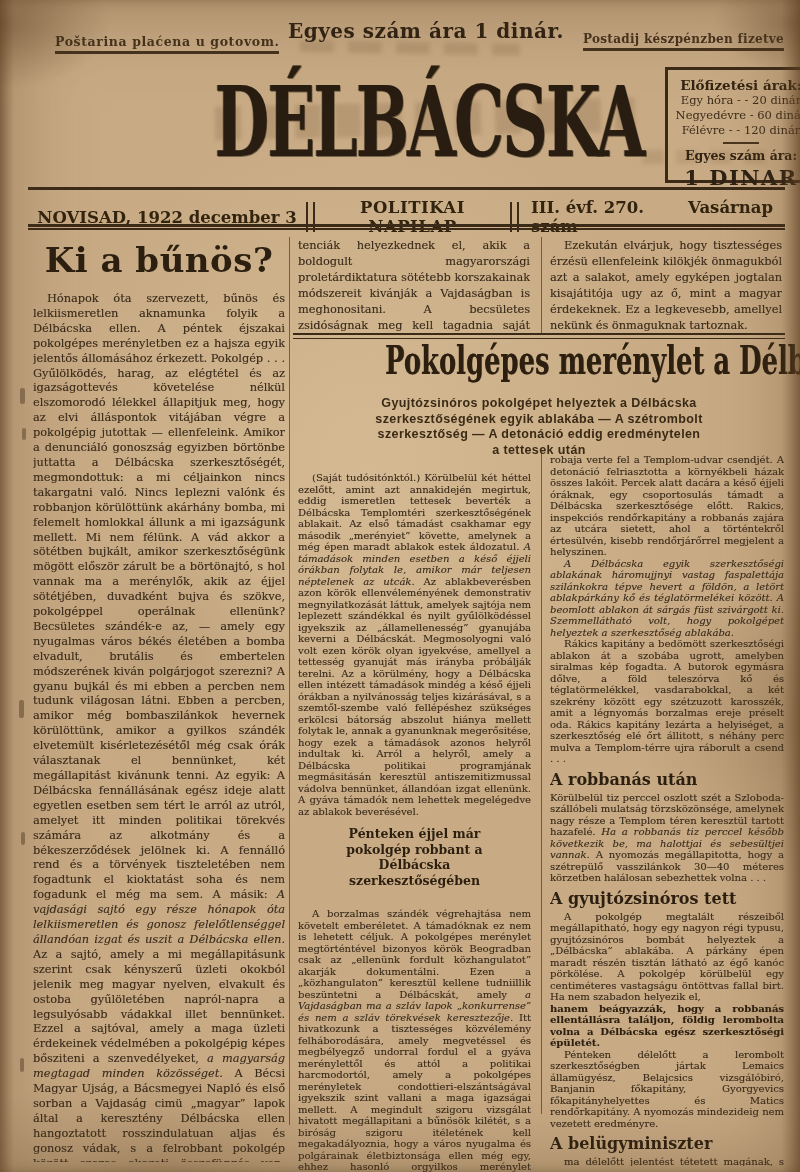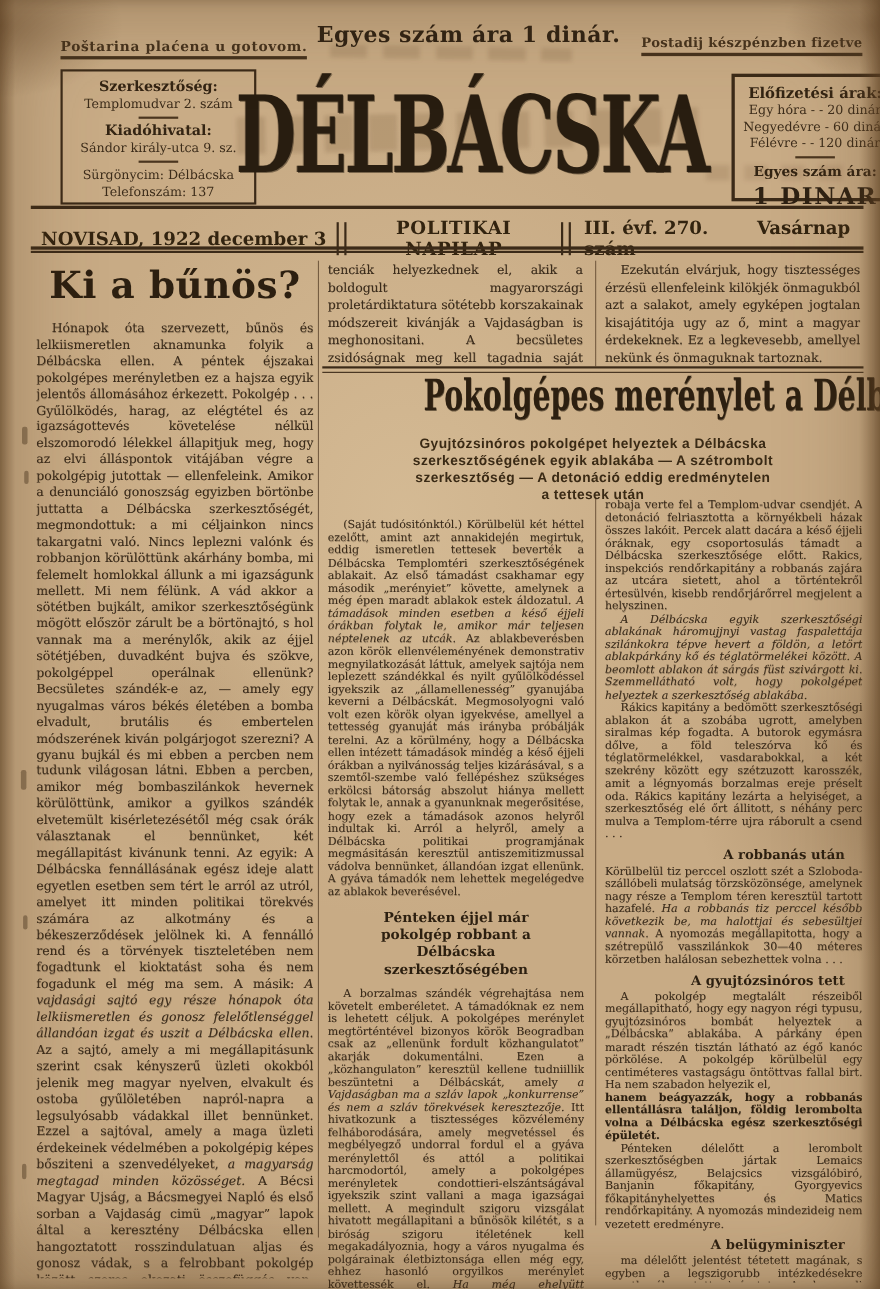--- a/index.html
+++ b/index.html
@@ -91,51 +91,41 @@
   .body-right{position:absolute;left:550px;top:454px;width:234px;height:712px;overflow:hidden;}
   .body-left .para,.body-right .para{font-size:10px;line-height:11.5px;}
 
   .para{margin:0;text-align:justify;color:#3a2b1b;
     text-shadow:.3px .3px 0 rgba(58,43,27,.35);}
   .para.indent{text-indent:14px;}
   .seg-i{font-style:italic;}
   .seg-b{font-weight:bold;color:#2c1f10;}
   .col-subhead{font-weight:bold;color:#2c1f10;margin:6px 0 4px;}
   .body-left .col-subhead{text-align:center;font-size:12.5px;line-height:15.5px;
-    max-width:165px;margin:9px auto 10px;}
-  .subs-right .col-subhead{text-align:right;padding-right:16px;font-size:12px;margin:5px 0 3px;}
+    max-width:165px;margin:9px auto 20px;}
+  .subs-right .col-subhead{text-align:left;padding-right:16px;font-size:16px;margin:5px 0 3px;}
 </style>
 </head>
 <body>
 
 <div class="page">
 
   <div class="ghost ghost1"></div>
   <div class="ghost ghost2"></div>
   <div class="ghost ghost3"></div>
   <div class="dash" style="left:20px;top:388px;width:5px;height:16px;"></div>
   <div class="dash" style="left:22px;top:428px;width:4px;height:12px;"></div>
   <div class="dash" style="left:19px;top:700px;width:5px;height:18px;"></div>
   <div class="dash" style="left:21px;top:832px;width:4px;height:13px;"></div>
   <div class="dash" style="left:20px;top:1058px;width:4px;height:14px;"></div>
 
   <div class="topbar-left">Poštarina plaćena u gotovom.</div>
   <div class="topbar-center">Egyes szám ára 1 dinár.</div>
   <div class="topbar-right">Postadij készpénzben fizetve</div>
 
-  <div class="box box-left">
-    <div class="bx-label">Szerkesztőség:</div>
-    <div class="bx-line">Templomudvar 2. szám</div>
-    <div class="minirule"></div>
-    <div class="bx-label">Kiadóhivatal:</div>
-    <div class="bx-line">Sándor király-utca 9. sz.</div>
-    <div class="minirule"></div>
-    <div class="bx-line">Sürgönycim: Délbácska</div>
-    <div class="bx-line">Telefonszám: 137</div>
-  </div>
 
   <div class="masthead-title">
     <span>DÉLBÁCSKA</span>
   </div>
 
   <div class="box box-right">
     <div class="bx-label" style="font-size:13.5px;">Előfizetési árak:</div>
     <div class="bx-line">Egy hóra - - 20 dinár</div>
     <div class="bx-line">Negyedévre - 60 dinár</div>
     <div class="bx-line">Félévre - - 120 dinár</div>

